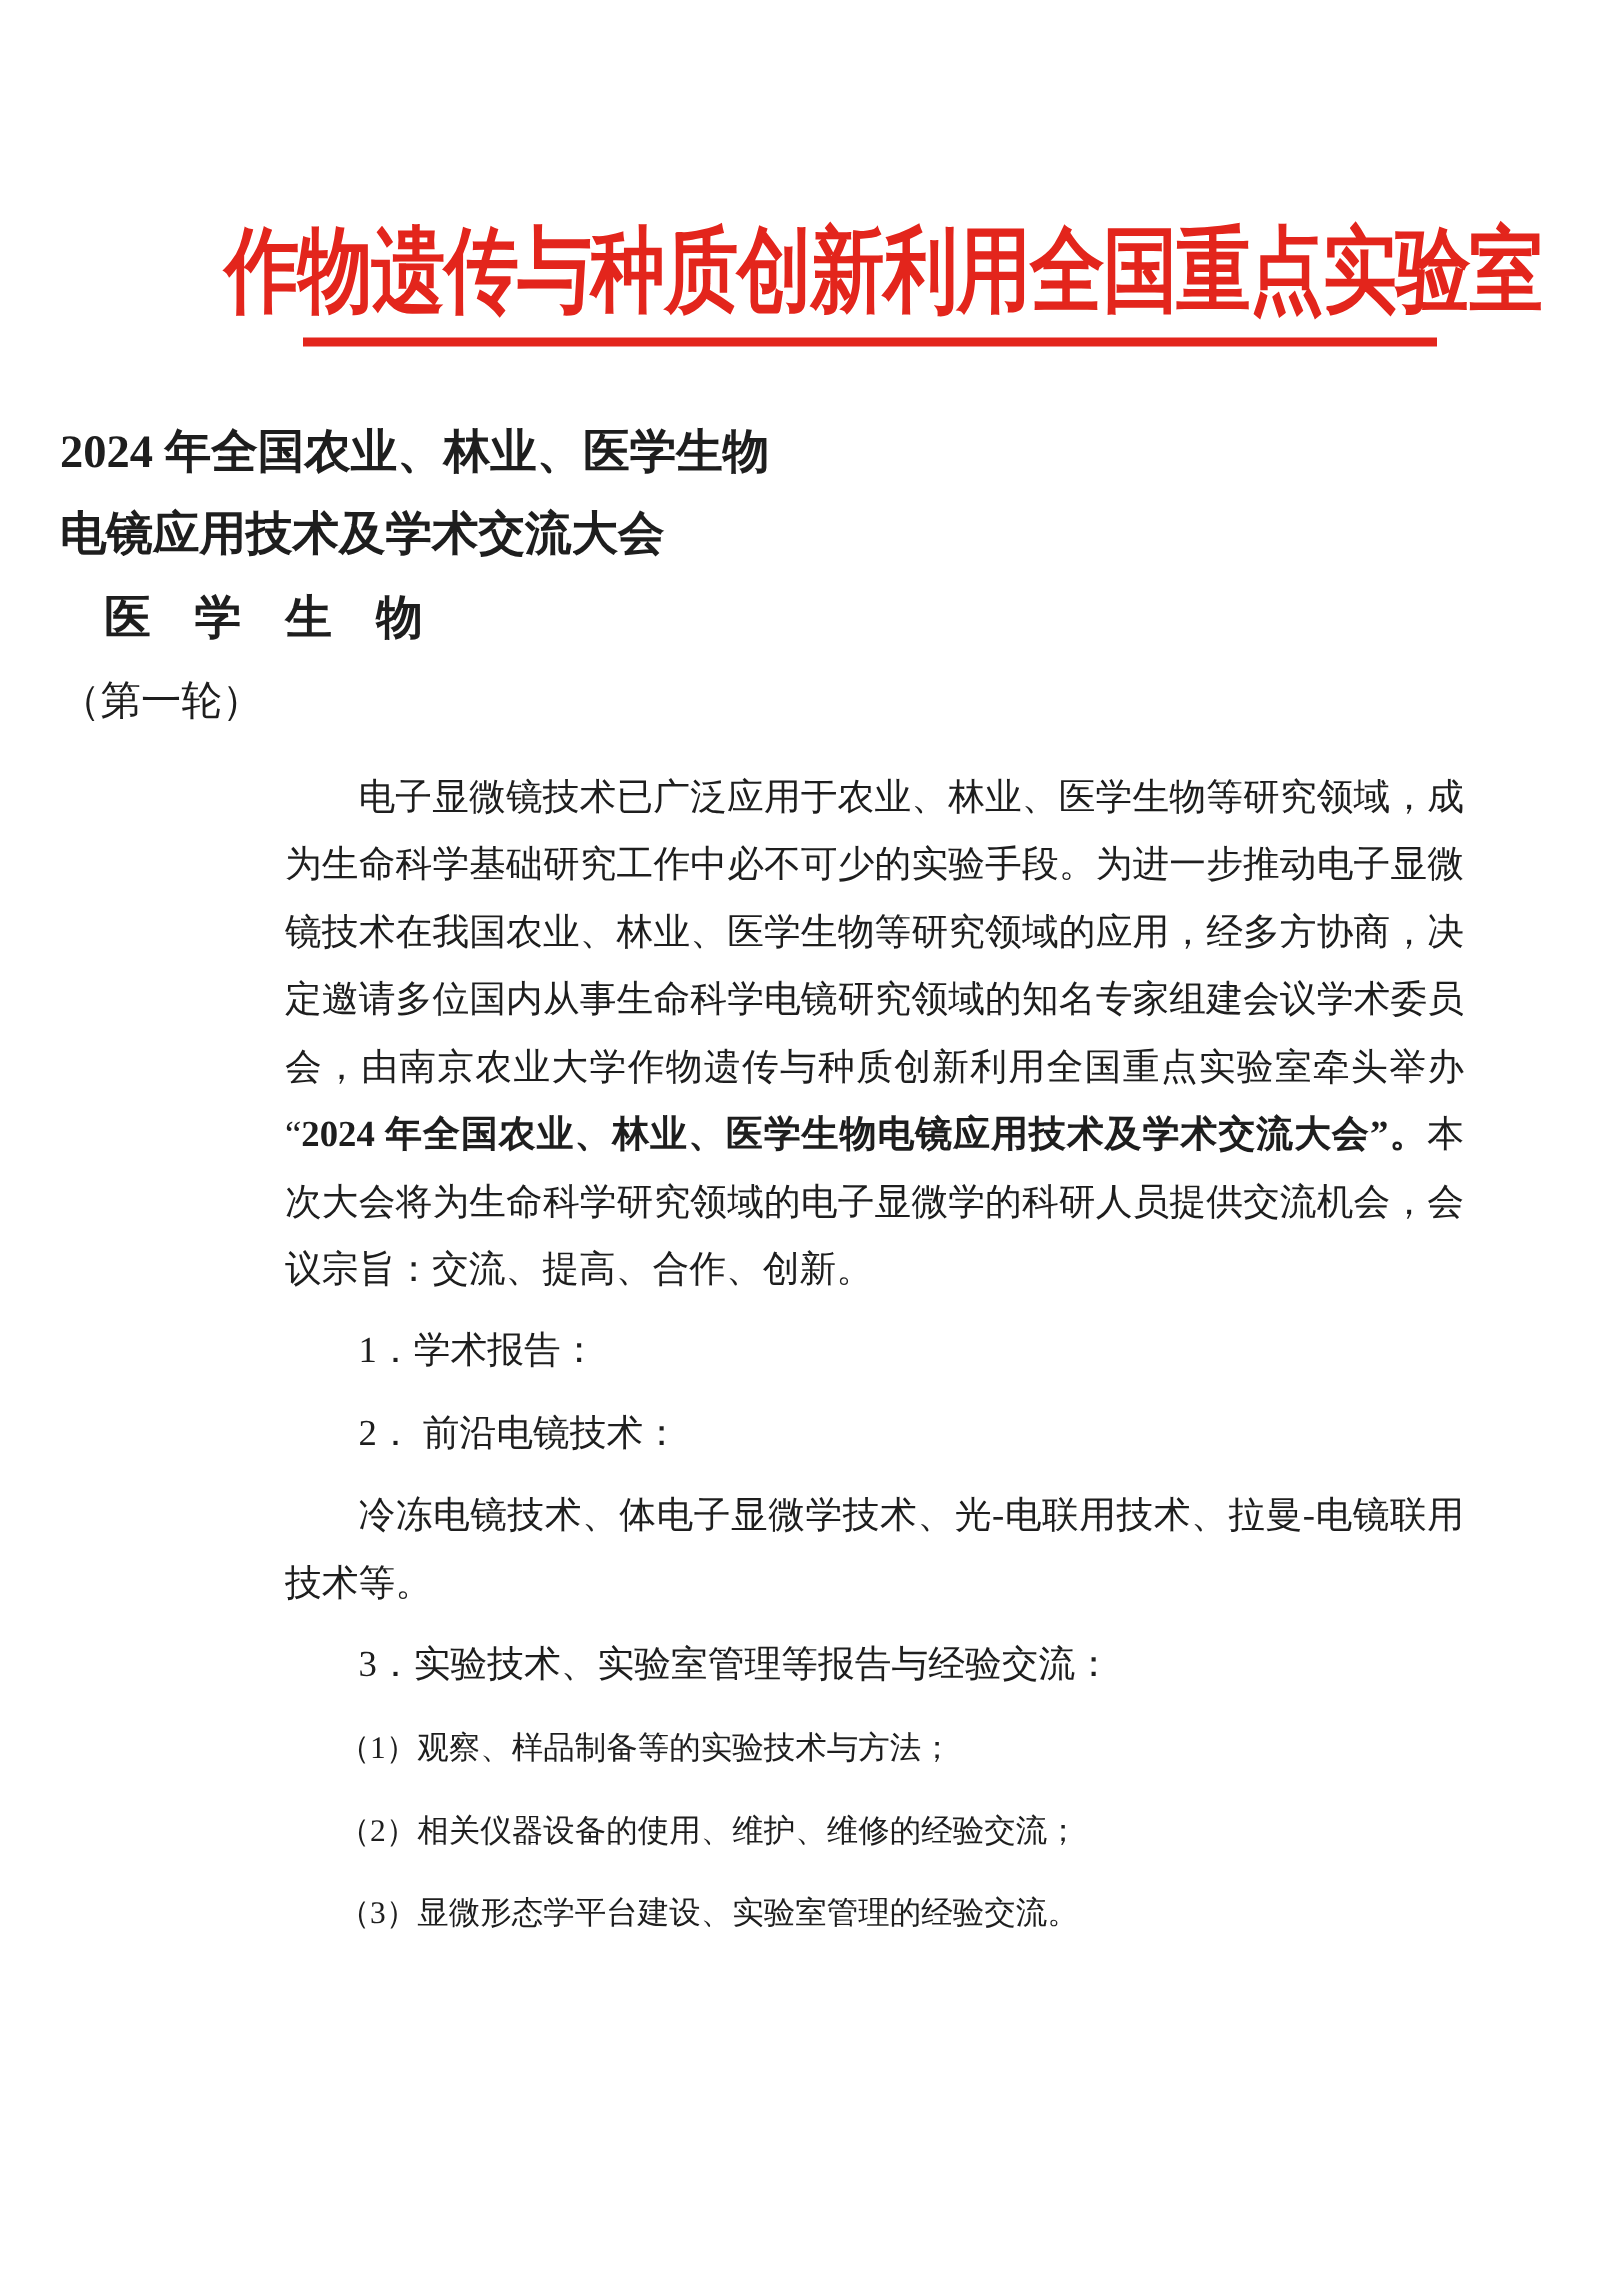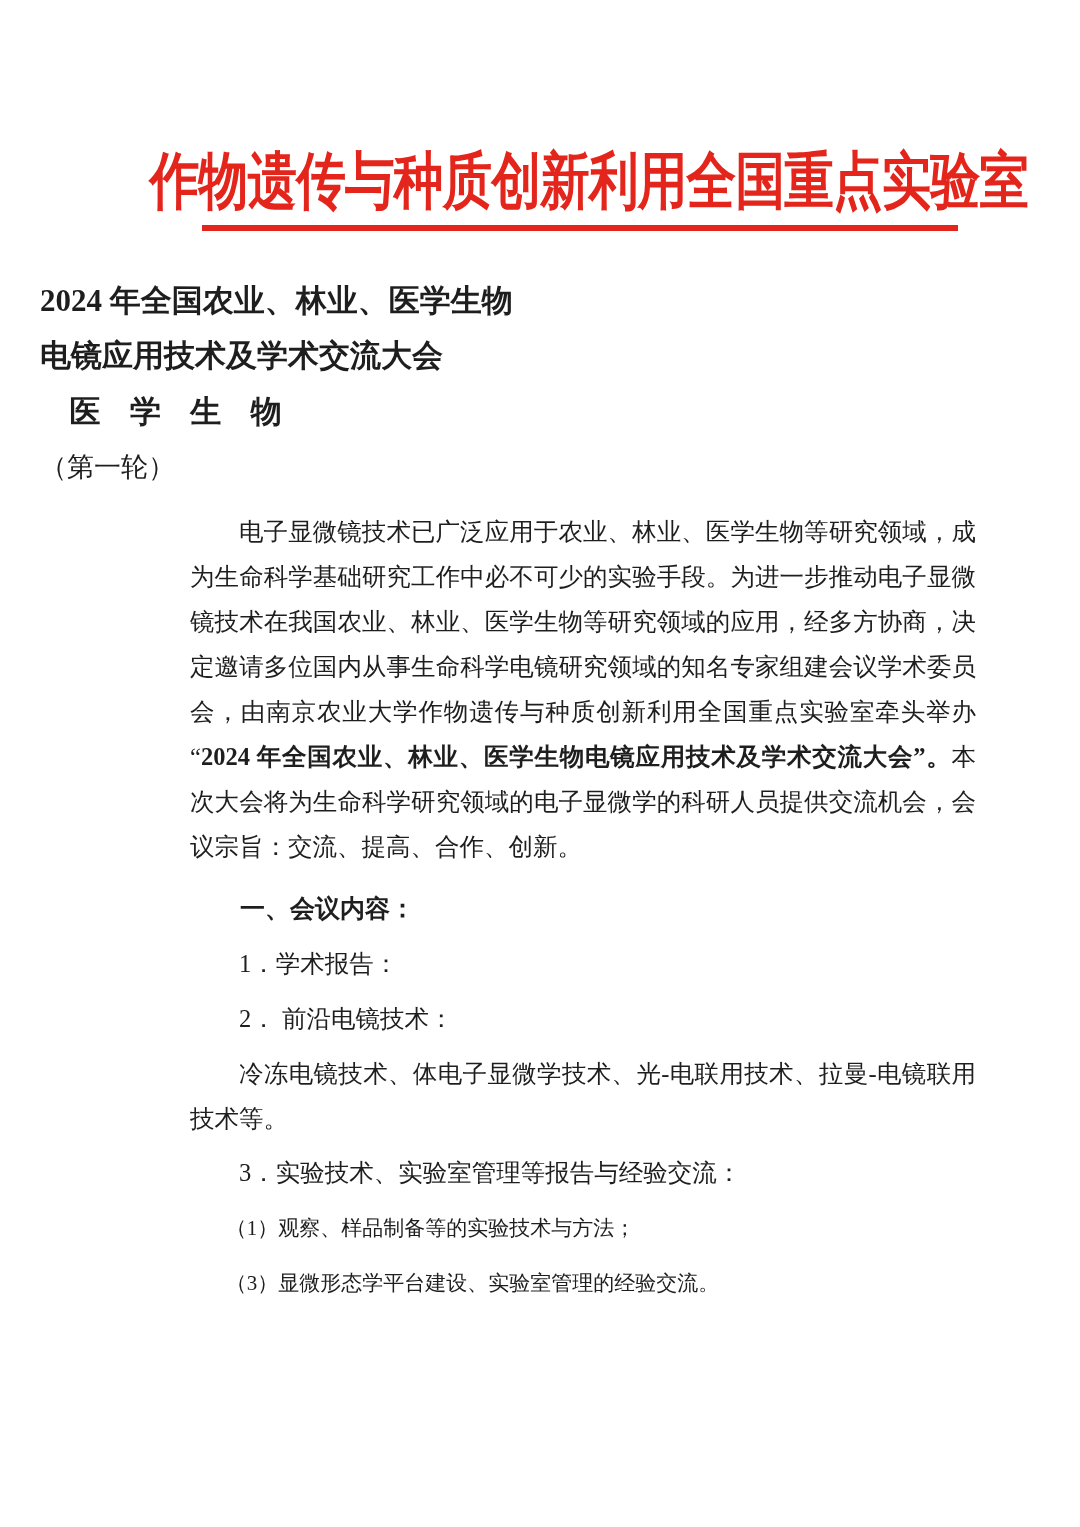--- a/index.html
+++ b/index.html
@@ -104,31 +104,31 @@
     <h1 class="title-line">2024 年全国农业、林业、医学生物</h1>
     <h1 class="title-line">电镜应用技术及学术交流大会</h1>
     <h2 class="notice-line">医学生物</h2>
     <p class="round-line">（第一轮）</p>
   </section>
 
   <section class="doc-body">
 
     <p class="para indent"><span>电子显微镜技术已广泛应用于农业、林业、医学生物等研究领域，成为生命科学基础研究工作中必不可少的实验手段。为进一步推动电子显微镜技术在我国农业、林业、医学生物等研究领域的应用，经多方协商，决定邀请多位国内从事生命科学电镜研究领域的知名专家组建会议学术委员会，由南京农业大学作物遗传与种质创新利用全国重点实验室牵头举办“</span><span class="bold-run">2024 年全国农业、林业、医学生物电镜应用技术及学术交流大会”。</span><span>本次大会将为生命科学研究领域的电子显微学的科研人员提供交流机会，会议宗旨：交流、提高、合作、创新。</span></p>
 
-    <h3 class="sec-heading">一、会议内容：</h3>
 
     <p class="item-line">1．学术报告：</p>
 
 
     <p class="item-line">2． 前沿电镜技术：</p>
 
     <p class="para indent">冷冻电镜技术、体电子显微学技术、光-电联用技术、拉曼-电镜联用技术等。</p>
 
     <p class="item-line">3．实验技术、实验室管理等报告与经验交流：</p>
 
     <p class="subitem-line">（1）观察、样品制备等的实验技术与方法；</p>
 
+    <p class="subitem-line">（2）相关仪器设备的使用、维护、维修的经验交流；</p>
 
     <p class="subitem-line">（3）显微形态学平台建设、实验室管理的经验交流。</p>
 
   </section>
 
 </main>
 
 </body></html>

